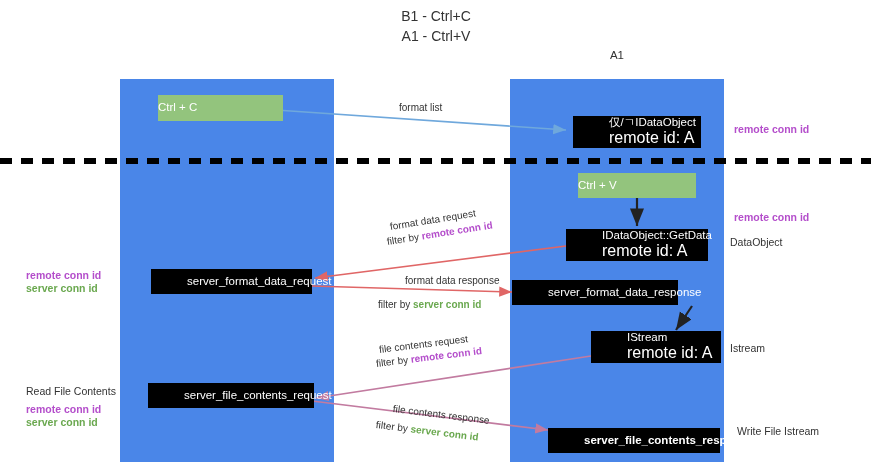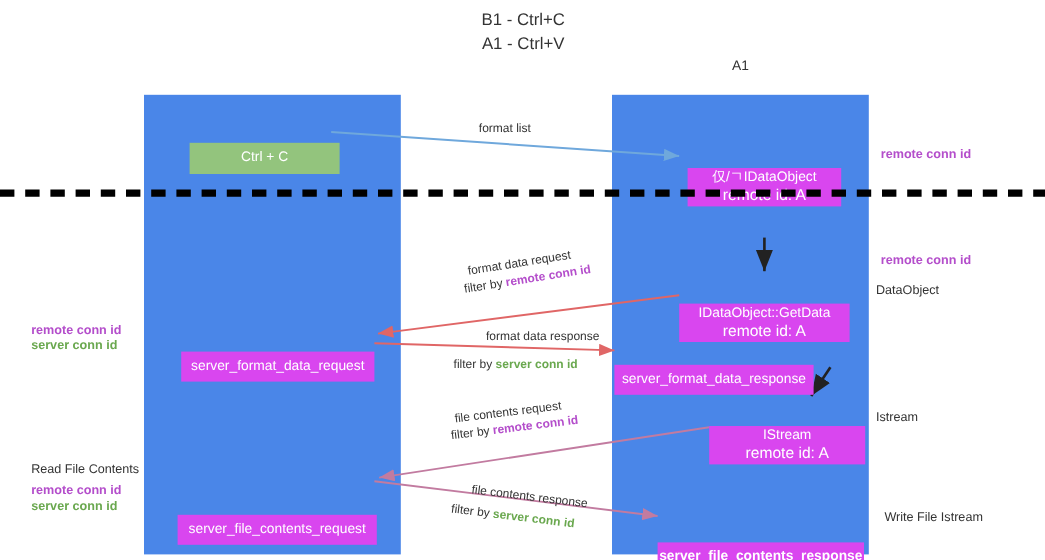--- a/index.html
+++ b/index.html
@@ -14,26 +14,26 @@
 
   svg.layer{position:absolute;left:0;top:0;width:871px;height:467px;overflow:visible;}
   #edges{z-index:2;}
   #divider{z-index:6;}
 
   .lane{position:absolute;background:#4a86e8;z-index:1;}
   .lane-b1{left:120px;top:79px;width:214px;height:383px;}
   .lane-a1{left:510px;top:79px;width:214px;height:383px;}
 
   .node{position:absolute;z-index:4;box-sizing:border-box;
-    display:flex;flex-direction:column;align-items:center;justify-content:center;
-    text-align:center;line-height:1.18;color:#ffffff;margin-top:24px;}
-  .orange{background:#d946ef;}
+    display:flex;flex-direction:column;align-items:flex-start;justify-content:center;
+    text-align:center;line-height:1.18;color:#ffffff;}
+  .orange{background:#000000;padding-left:36px;}
   .green{background:#93c47d;}
   .node .l1{font-size:11.5px;}
-  .node .l2{font-size:13px;}
+  .node .l2{font-size:16px;}
 
   .title{position:absolute;z-index:7;text-align:center;color:#333333;
     font-size:14px;line-height:1.45;}
   .colhead{position:absolute;z-index:7;text-align:center;color:#333333;
     font-size:11.5px;line-height:1.3;}
 
   .lbl{position:absolute;z-index:7;font-size:10.5px;color:#333333;white-space:nowrap;}
   .magenta{color:#b44ecb;font-weight:bold;}
   .green-t{color:#6aa84f;font-weight:bold;}
   .plain{color:#333333;}
@@ -97,40 +97,43 @@
 
   <div class="node green" style="left:158px;top:95px;width:125px;height:26px;">
     <div class="l1">Ctrl + C</div>
   </div>
 
   <div class="node orange" style="left:573px;top:116px;width:128px;height:32px;">
     <div class="l1">仅/ㄱIDataObject</div>
     <div class="l2">remote id: A</div>
   </div>
 
+  <div class="node green" style="left:578px;top:173px;width:118px;height:25px;">
+    <div class="l1">Ctrl + V</div>
+  </div>
 
   <div class="node orange" style="left:566px;top:229px;width:142px;height:32px;">
     <div class="l1">IDataObject::GetData</div>
     <div class="l2">remote id: A</div>
   </div>
 
   <div class="node orange" style="left:512px;top:280px;width:166px;height:25px;">
     <div class="l1">server_format_data_response</div>
   </div>
 
   <div class="node orange" style="left:151px;top:269px;width:161px;height:25px;">
     <div class="l1">server_format_data_request</div>
   </div>
 
   <div class="node orange" style="left:591px;top:331px;width:130px;height:32px;">
     <div class="l1">IStream</div>
     <div class="l2">remote id: A</div>
   </div>
 
-  <div class="node orange" style="left:148px;top:405px;width:166px;height:25px;">
+  <div class="node orange" style="left:148px;top:383px;width:166px;height:25px;">
     <div class="l1">server_file_contents_request</div>
   </div>
 
   <div class="node orange" style="left:548px;top:428px;width:172px;height:25px;font-weight:bold;">
     <div class="l1">server_file_contents_response</div>
   </div>
 
   <div class="edge-lbl" style="left:399px;top:102px;">format list</div>
 
   <div class="edge-lbl rot-up" style="left:390px;top:221px;">format data request</div>

